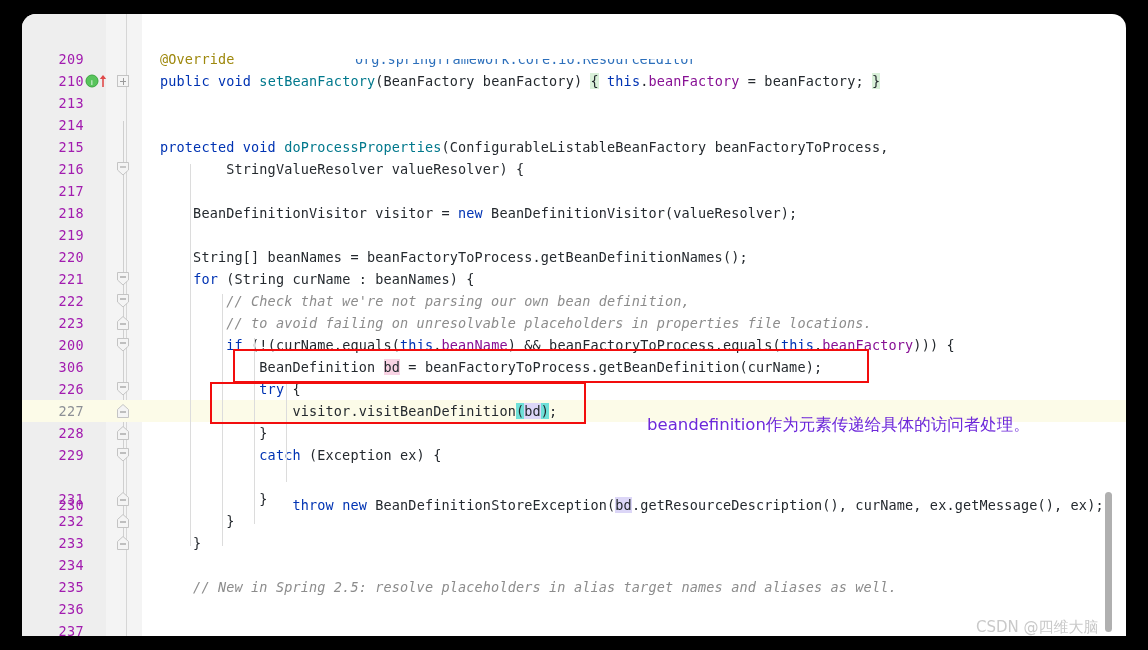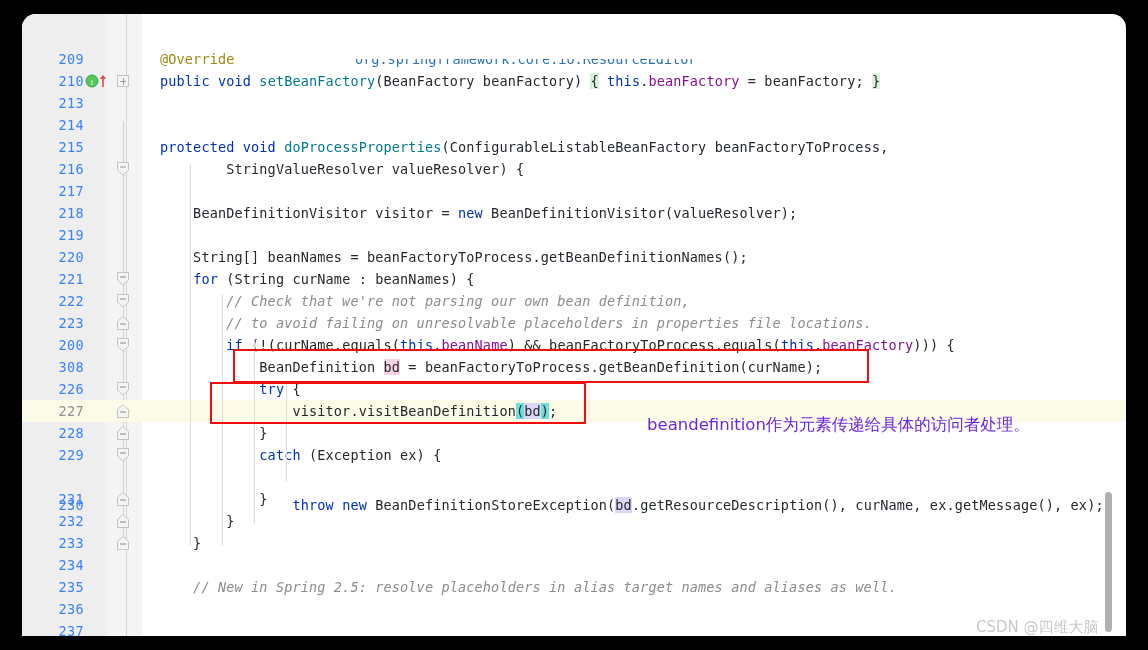--- a/index.html
+++ b/index.html
@@ -28,21 +28,21 @@
   }
 
   
   .rows{position:absolute;left:0;top:0;width:100%;height:100%;}
   .row{position:relative;height:22px;line-height:22px;white-space:pre;}
   .row.current .rowbg{
     position:absolute;left:0;top:0;width:1104px;height:22px;background:#fcfbe8;
   }
   .ln{
     position:absolute;left:0;top:0;width:62px;text-align:right;
-    font-size:13.5px;color:#3b82f6;letter-spacing:.4px;
+    font-size:13.5px;color:#a21caf;letter-spacing:.4px;
   }
   .code{
     position:absolute;left:138px;top:0;font-size:13.5px;color:#24292e;
     letter-spacing:.15px;
   }
   .row.current .ln{color:#8d9096;}
 
   
   .fold{
     position:absolute;left:95px;top:5px;width:12px;height:12px;
@@ -156,21 +156,21 @@
               <path d="M3 5 H9" stroke="#9a9a9a" stroke-width="1.2"></path>
             </svg></span><span class="code"><span class="cmt">        // Check that we're not parsing our own bean definition,</span></span></div>
         <div class="row" style="position: absolute; left: 0px; top: 298px; width: 1104px;"><span class="ln">223</span><span class="foldcap"><svg width="12" height="14" viewBox="0 0 12 14">
               <path d="M6 0.5 L11.5 5.5 V13.5 H0.5 V5.5 Z" fill="#f4f4f4" stroke="#c4c4c4"></path>
               <path d="M3 8 H9" stroke="#9a9a9a" stroke-width="1.2"></path>
             </svg></span><span class="code"><span class="cmt">        // to avoid failing on unresolvable placeholders in properties file locations.</span></span></div>
         <div class="row" style="position: absolute; left: 0px; top: 320px; width: 1104px;"><span class="ln">200</span><span class="foldcap"><svg width="12" height="14" viewBox="0 0 12 14">
               <path d="M0.5 0.5 H11.5 V8 L6 13 L0.5 8 Z" fill="#f4f4f4" stroke="#c4c4c4"></path>
               <path d="M3 5 H9" stroke="#9a9a9a" stroke-width="1.2"></path>
             </svg></span><span class="code"><span>        </span><span class="kw">if</span><span> (!(curName.equals(</span><span class="kw">this</span><span>.</span><span class="field">beanName</span><span>) &amp;&amp; beanFactoryToProcess.equals(</span><span class="kw">this</span><span>.</span><span class="field">beanFactory</span><span>))) {</span></span></div>
-        <div class="row" style="position: absolute; left: 0px; top: 342px; width: 1104px;"><span class="ln">308</span><span class="code"><span>            BeanDefinition </span><span class="pink">bd</span><span> = beanFactoryToProcess.getBeanDefinition(curName);</span></span></div>
+        <div class="row" style="position: absolute; left: 0px; top: 342px; width: 1104px;"><span class="ln">306</span><span class="code"><span>            BeanDefinition </span><span class="pink">bd</span><span> = beanFactoryToProcess.getBeanDefinition(curName);</span></span></div>
         <div class="row" style="position: absolute; left: 0px; top: 364px; width: 1104px;"><span class="ln">226</span><span class="foldcap"><svg width="12" height="14" viewBox="0 0 12 14">
               <path d="M0.5 0.5 H11.5 V8 L6 13 L0.5 8 Z" fill="#f4f4f4" stroke="#c4c4c4"></path>
               <path d="M3 5 H9" stroke="#9a9a9a" stroke-width="1.2"></path>
             </svg></span><span class="code"><span>            </span><span class="kw">try</span><span> {</span></span></div>
         <div class="row current" style="position: absolute; left: 0px; top: 386px; width: 1003px;"><div class="rowbg"></div><span class="ln">227</span><span class="foldcap"><svg width="12" height="14" viewBox="0 0 12 14">
               <path d="M6 0.5 L11.5 5.5 V13.5 H0.5 V5.5 Z" fill="#f4f4f4" stroke="#c4c4c4"></path>
               <path d="M3 8 H9" stroke="#9a9a9a" stroke-width="1.2"></path>
             </svg></span><span class="code"><span>                visitor.visitBeanDefinition</span><span class="cyan">(</span><span class="lav">bd</span><span class="cyan">)</span><span>;</span></span></div>
         <div class="row" style="position: absolute; left: 0px; top: 408px; width: 1104px;"><span class="ln">228</span><span class="foldcap"><svg width="12" height="14" viewBox="0 0 12 14">
               <path d="M6 0.5 L11.5 5.5 V13.5 H0.5 V5.5 Z" fill="#f4f4f4" stroke="#c4c4c4"></path>

